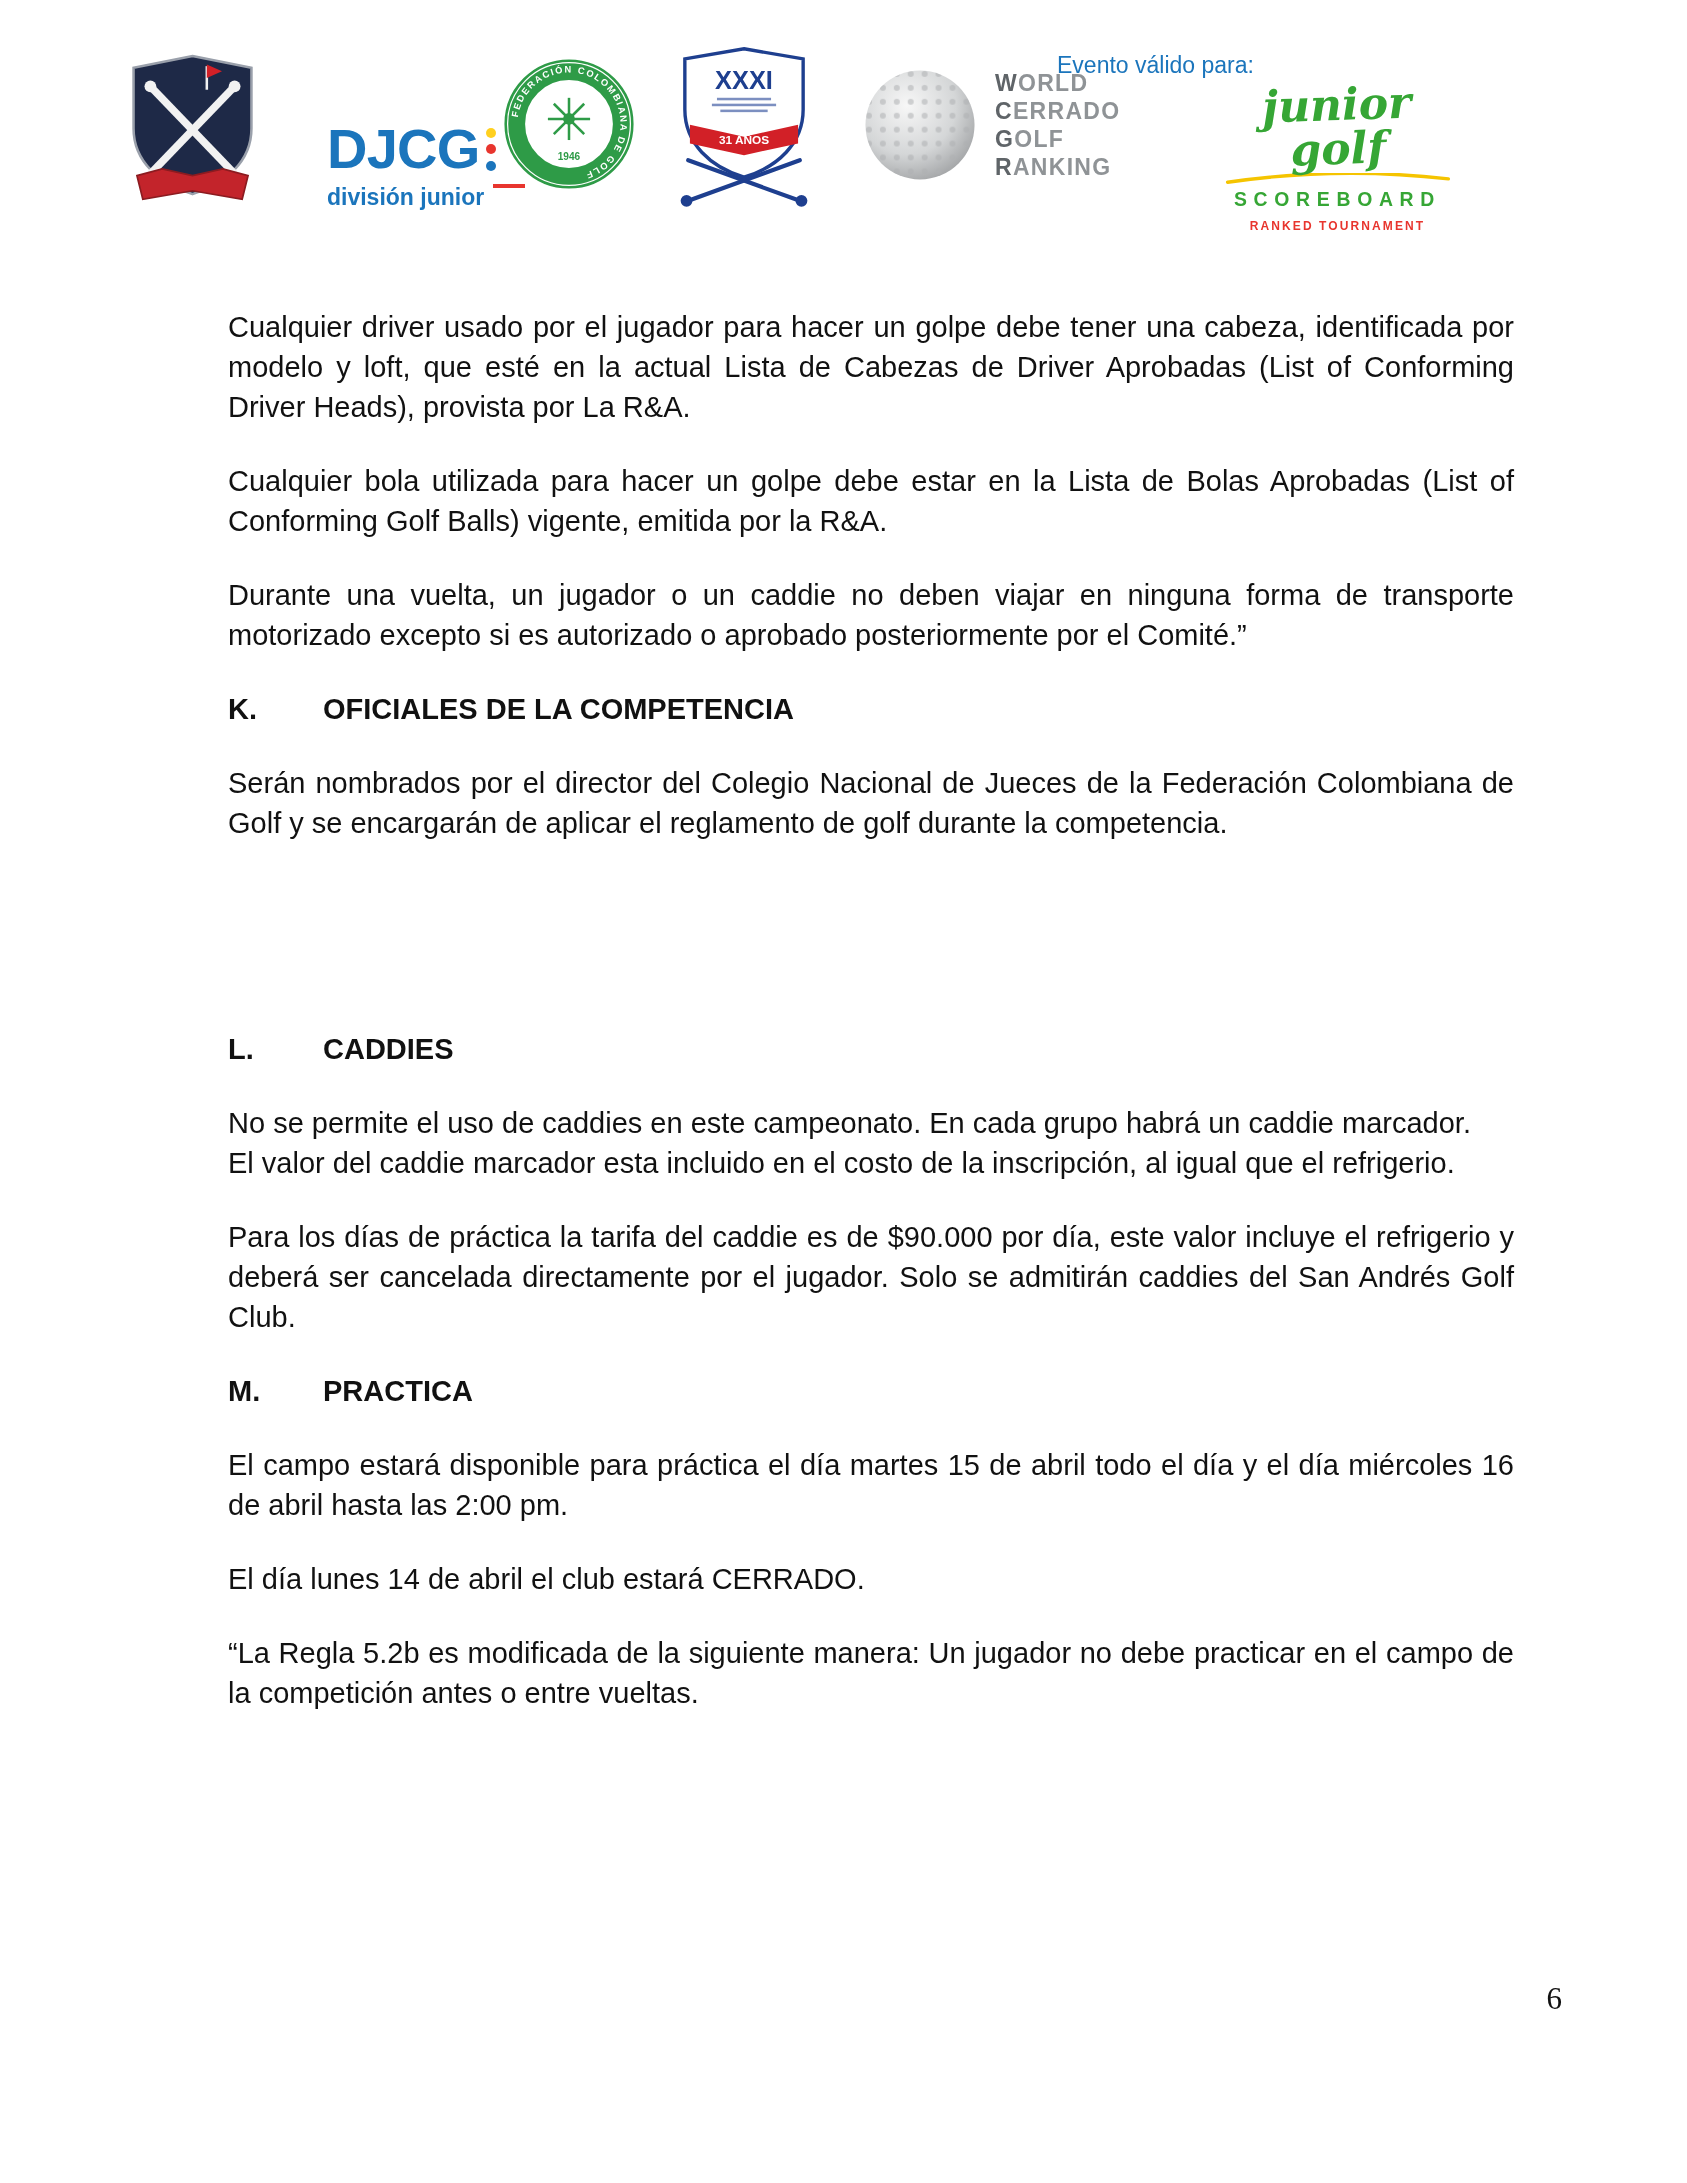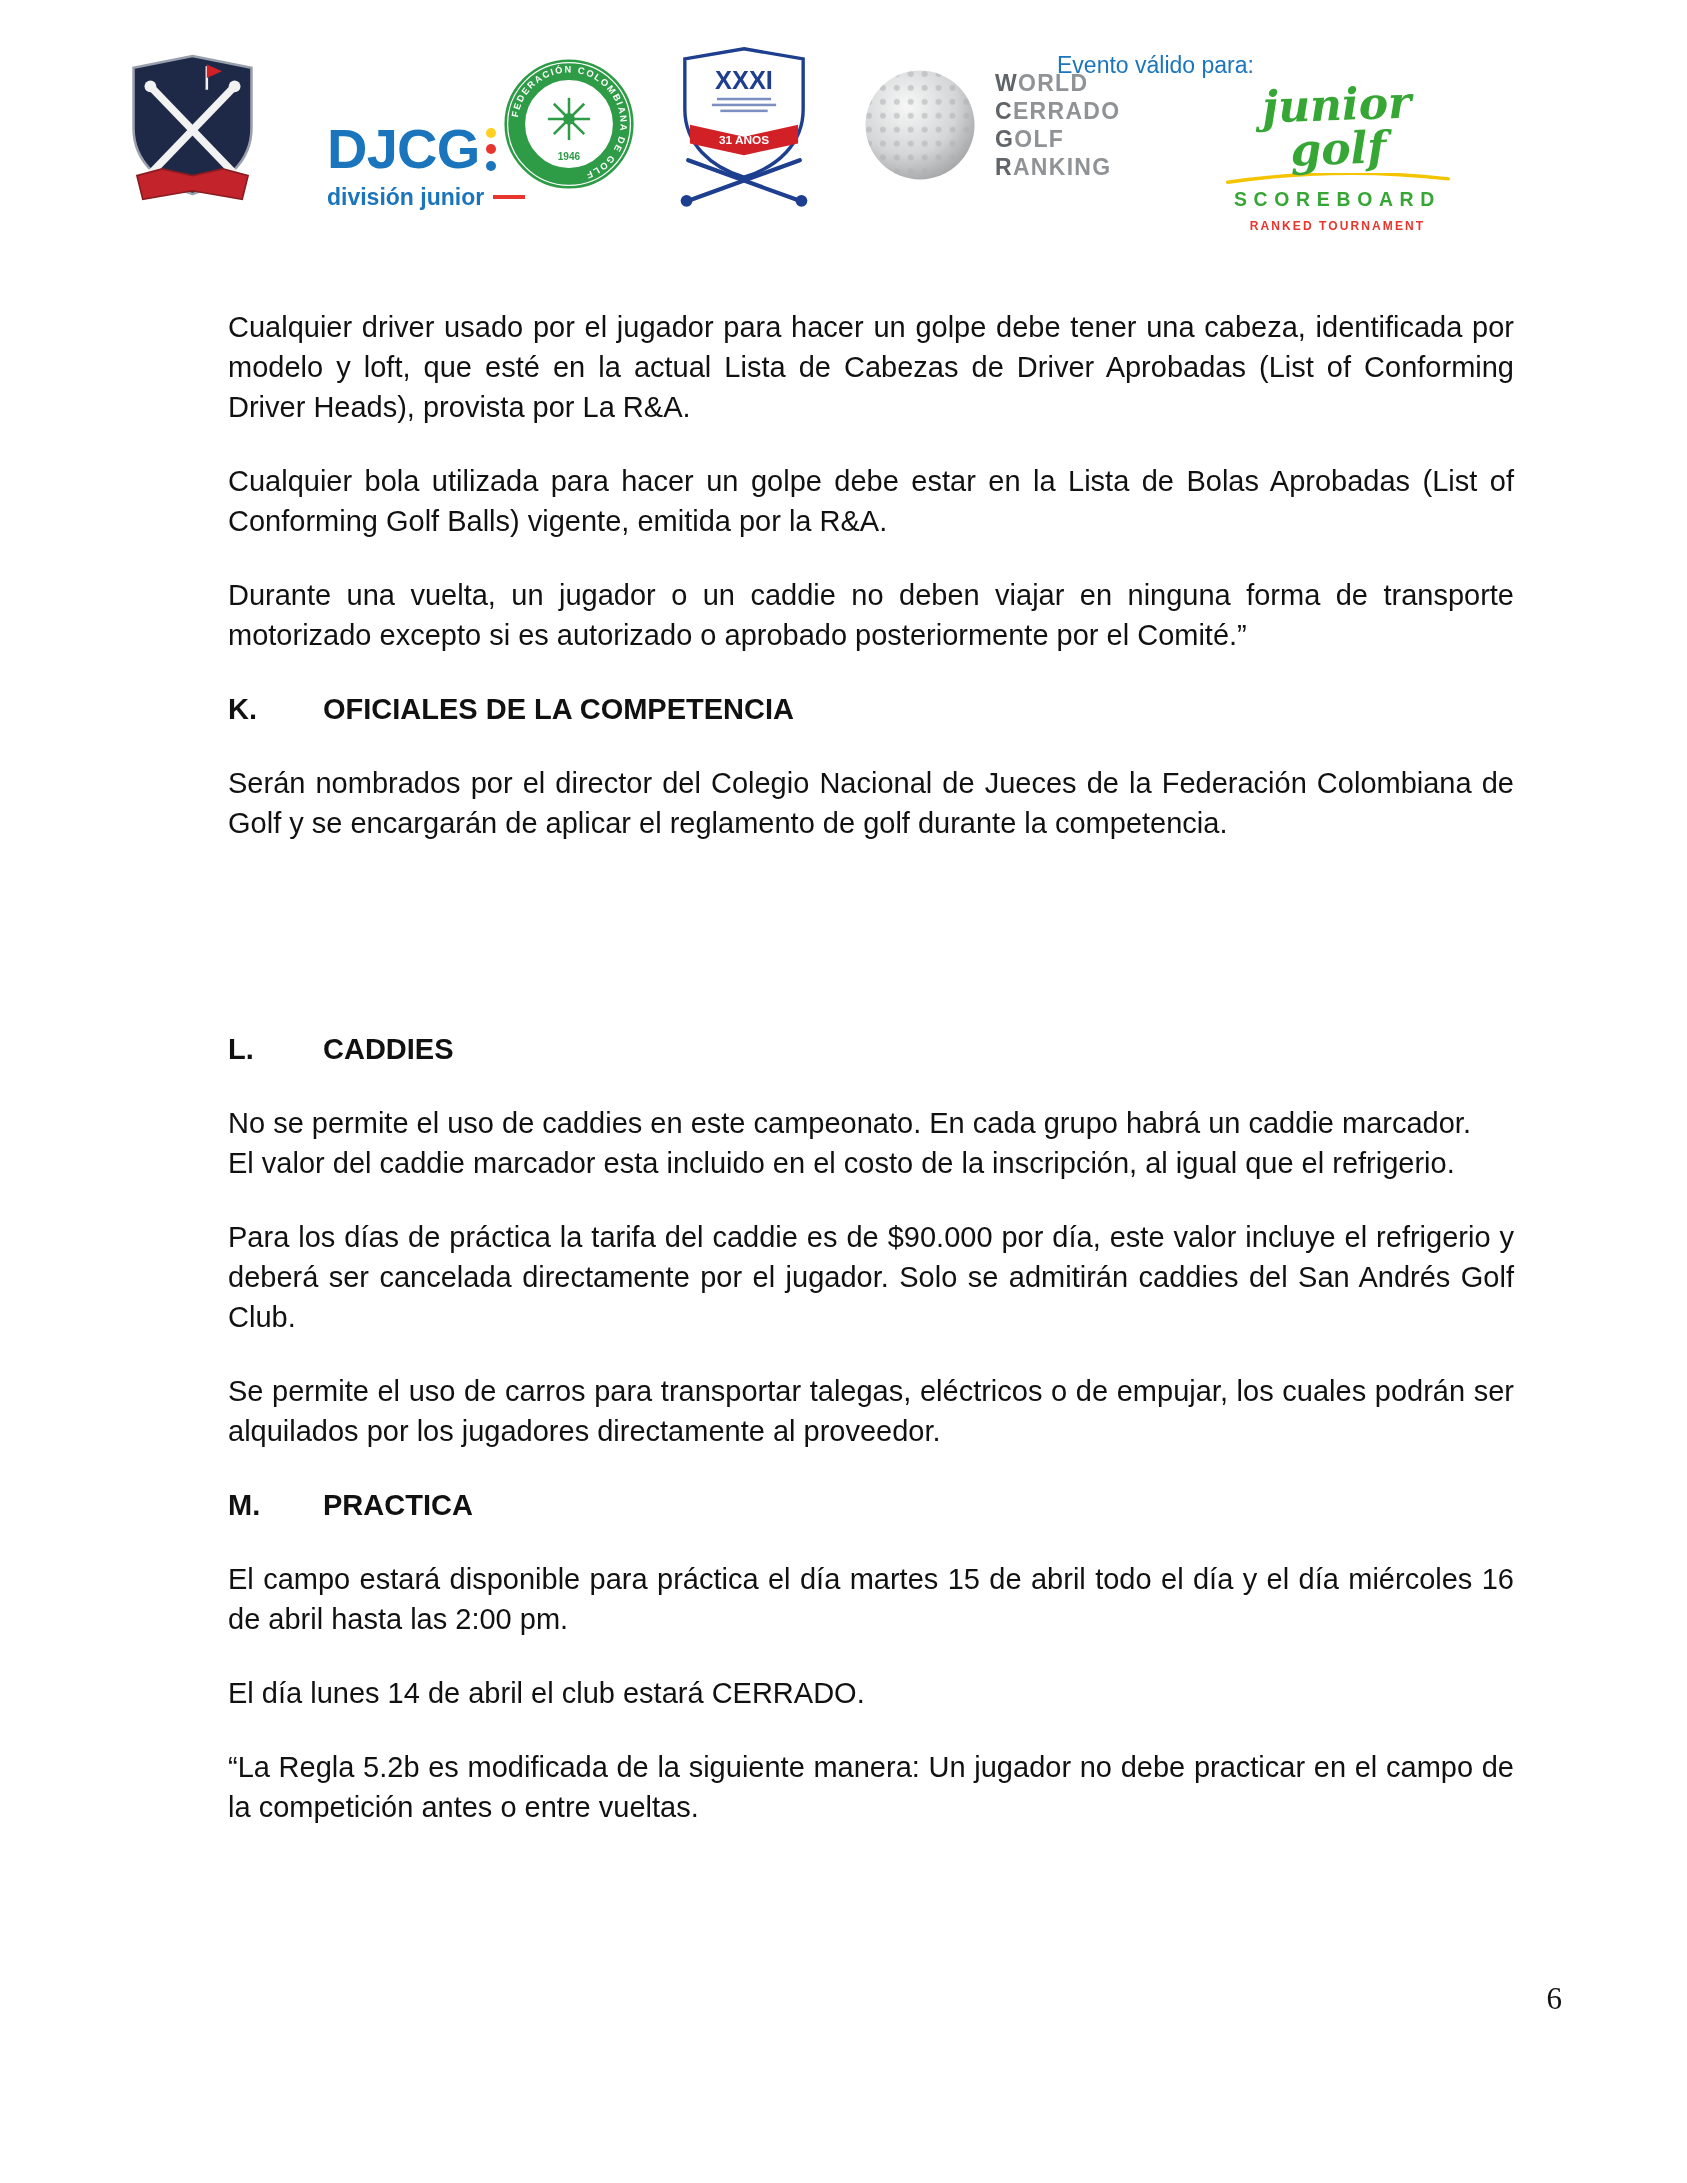--- a/index.html
+++ b/index.html
@@ -21,21 +21,21 @@
   .djcg-top { display:flex; align-items:flex-start; gap:6.7px;margin-top:40px; }
   .djcg-acronym {
     font-size:56px; font-weight:800; line-height:1;
     color:#1b75bc; letter-spacing:-0.8px;
   }
   .djcg-dots { display:flex; flex-direction:column; gap:6.7px; padding-top:6.7px; }
   .djcg-dot { width:10px; height:10px; border-radius:50%; }
   .djcg-dot.y { background:#ffd01f; }
   .djcg-dot.r { background:#e8352e; }
   .djcg-dot.b { background:#1b75bc; }
-  .djcg-sub-row { display:flex; align-items:center; gap:8.4px; margin-top:6.7px; }
+  .djcg-sub-row { display:flex; gap:8.4px; margin-top:6.7px; }
   .djcg-subtitle { font-size:23px; font-weight:700; color:#1b75bc; white-space:nowrap; }
   .djcg-rule { flex:1; height:4.2px; background:#e8352e; }
 
   .fedegolf { position:absolute; left:504px; top:59px; width:130px; height:130px; }
   .xxxi     { position:absolute; left:673px; top:42px; width:142px; height:169px; }
 
   .wagr { position:absolute; left:862px; top:67px; display:flex; align-items:center; gap:17px; }
   .wagr-ball { width:116px; height:116px; }
   .wagr-text { display:flex; flex-direction:column; }
   .wagr-line {
@@ -227,21 +227,20 @@
     <h2 class="heading">
       <span class="h-letter">L.</span>
       <span class="h-title">CADDIES</span>
     </h2>
 
     <p class="tight">No se permite el uso de caddies en este campeonato. En cada grupo habrá un caddie marcador.</p>
     <p>El valor del caddie marcador esta incluido en el costo de la inscripción, al igual que el refrigerio.</p>
 
     <p>Para los días de práctica la tarifa del caddie es de $90.000 por día, este valor incluye el refrigerio y deberá ser cancelada directamente por el jugador. Solo se admitirán caddies del San Andrés Golf Club.</p>
 
-    <p>Se permite el uso de carros para transportar talegas, eléctricos o de empujar, los cuales podrán ser alquilados por los jugadores directamente al proveedor.</p>
 
     <h2 class="heading">
       <span class="h-letter">M.</span>
       <span class="h-title">PRACTICA</span>
     </h2>
 
     <p>El campo estará disponible para práctica el día martes 15 de abril todo el día y el día miércoles 16 de abril hasta las 2:00 pm.</p>
 
     <p>El día lunes 14 de abril el club estará CERRADO.</p>
 

